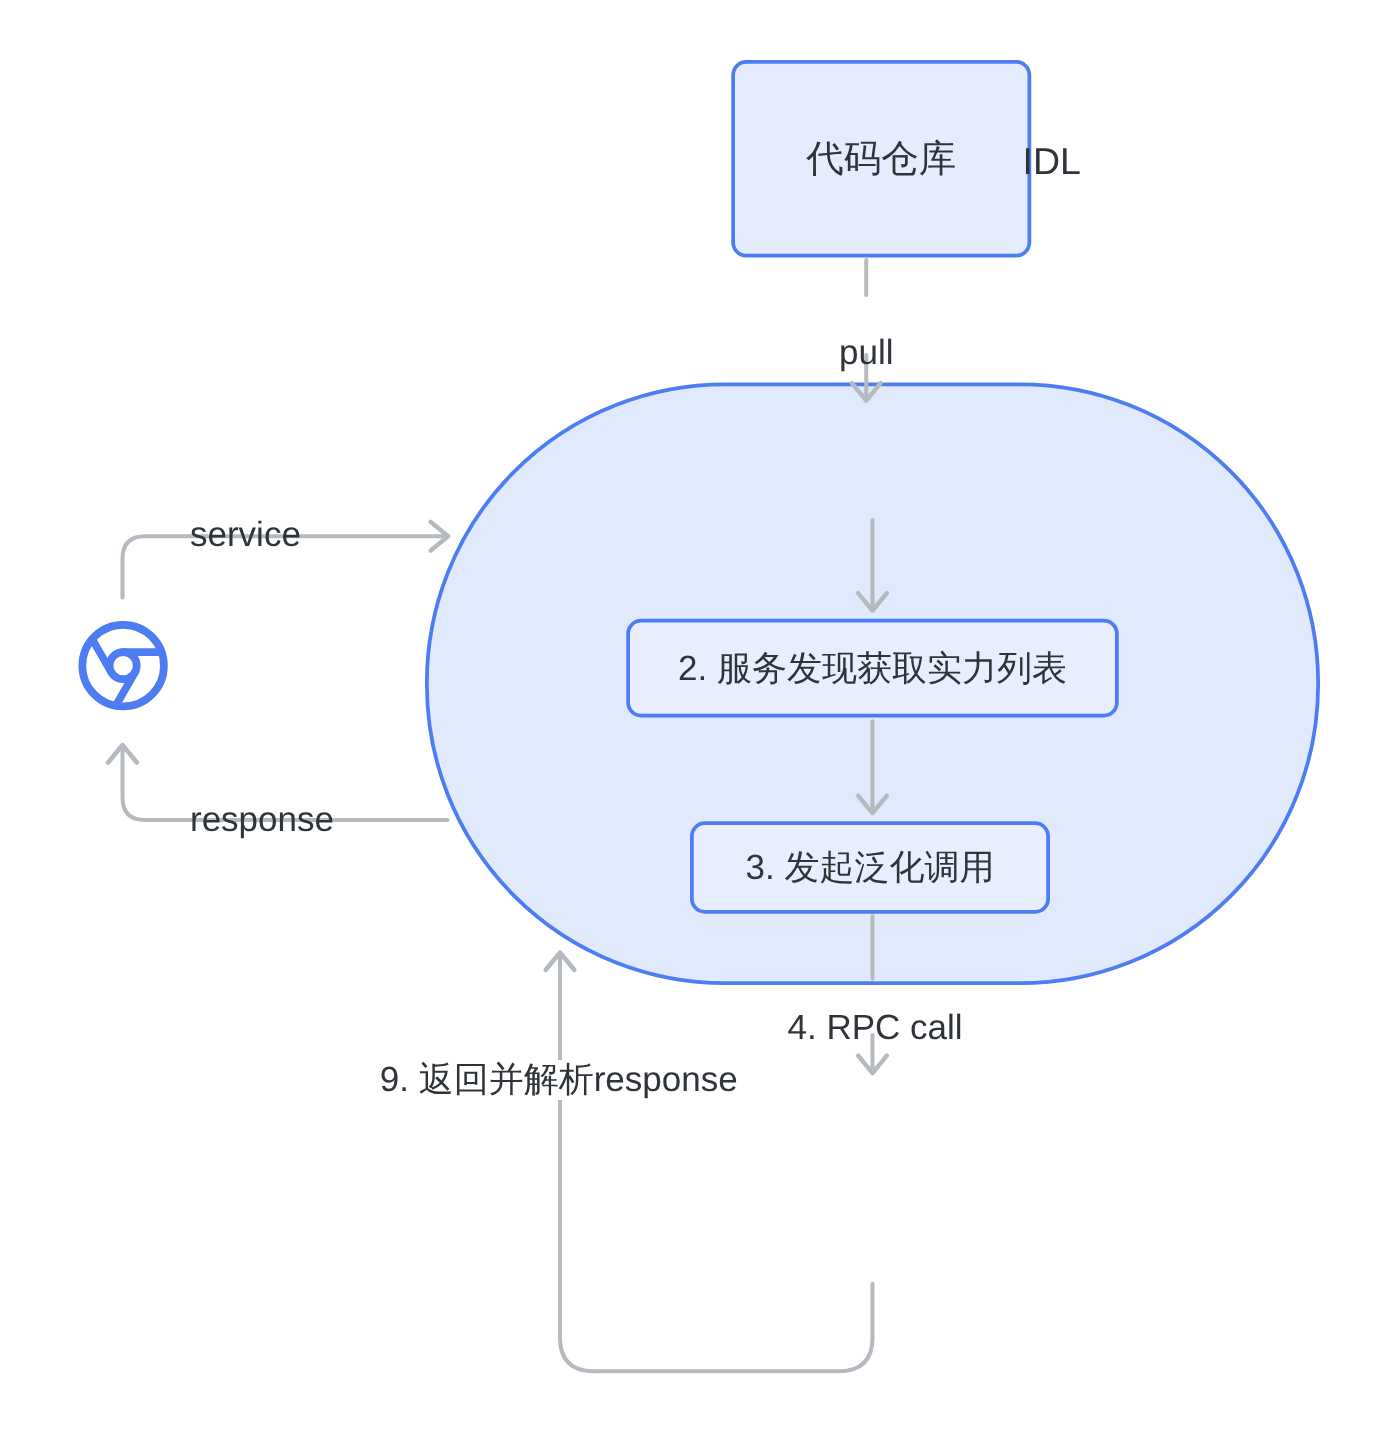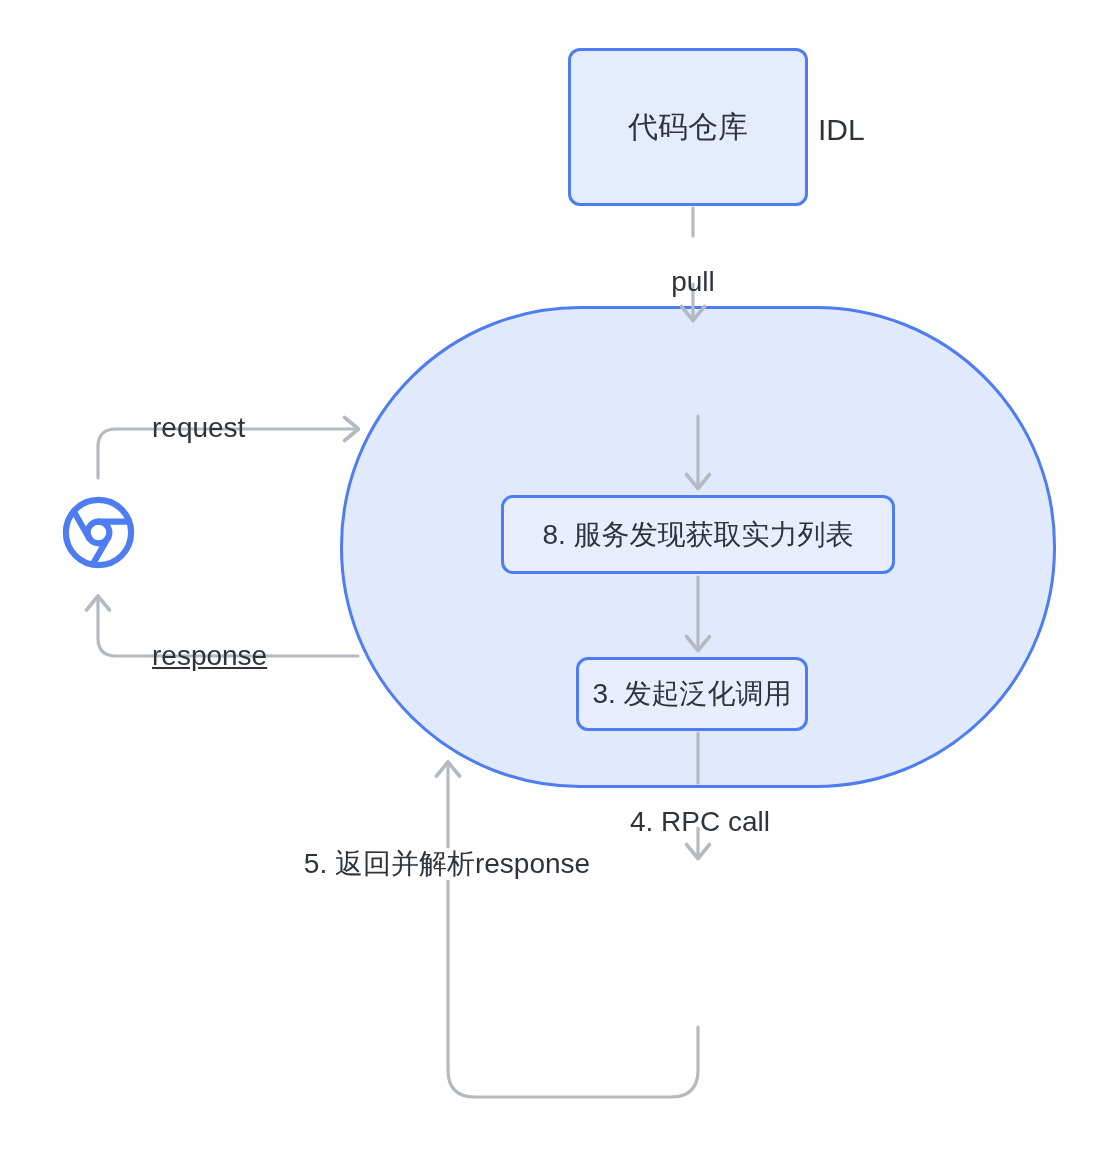--- a/index.html
+++ b/index.html
@@ -21,38 +21,38 @@
     text-align: center;
     z-index: 3;
   }
   .blue-node {
     background: #e8eefd;
     border: 3px solid #4d7cf3;
     border-radius: 12px;
     font-size: 28px;
   }
   .repo-node {
-    left: 568px; top: 48px; width: 240px; height: 158px;
+    left: 585px; top: 48px; width: 240px; height: 158px;
     background: #e4ecfd;
     border: 3.5px solid #4d7cf3;
     border-radius: 12px;
     font-size: 30px;
   }
   .pipeline {
     position: absolute;
     left: 340px; top: 306px; width: 716px; height: 482px;
     background: #e1e9fc;
     border: 3.5px solid #4d7cf3;
     border-radius: 240px;
     box-sizing: border-box;
     z-index: 1;
   }
   .step1 { left: 590px; top: 334px; width: 219px; height: 79px; }
   .step2 { left: 501px; top: 495px; width: 394px; height: 79px; }
-  .step3 { left: 576px; top: 657px; width: 232px; height: 74px; }
+  .step3 { left: 552px; top: 657px; width: 288px; height: 74px; }
   .target-node {
     left: 580px; top: 868px; width: 236px; height: 158px;
     background: #ecedef;
     border: 3px solid #b5bac1;
     border-radius: 80px;
     font-size: 29px;
   }
   .label {
     position: absolute;
     font-size: 28px;
@@ -98,42 +98,42 @@
     <path stroke-width="3.6" d="M86.5 610 L98 596 L109.5 610"></path>
   </svg>
 
   <div class="pipeline"></div>
 
   <div class="node repo-node">
     <span>代码仓库</span>
   </div>
 
   <div class="node blue-node step2">
-    <span>8. 服务发现获取实力列表</span>
+    <span>2. 服务发现获取实力列表</span>
   </div>
   <div class="node blue-node step3">
     <span>3. 发起泛化调用</span>
   </div>
 
 
   <div class="chrome-wrap">
     <svg width="87" height="87" viewBox="0 0 24 24" fill="none" stroke="#4d7cf3" stroke-width="1.7" stroke-linecap="round" stroke-linejoin="round">
       <circle cx="12" cy="12" r="9"></circle>
       <circle cx="12" cy="12" r="3"></circle>
       <line x1="12" y1="9" x2="20.4" y2="9"></line>
       <line x1="9.4" y1="13.5" x2="5.2" y2="6.2"></line>
       <line x1="14.6" y1="13.5" x2="10.4" y2="20.8"></line>
     </svg>
   </div>
 
   <div class="label" style="left:818px; top:113px; font-size:30px;">IDL</div>
 
   <div class="label center" style="left:693px; top:242px;margin-top:24px;">pull</div>
 
-  <div class="label" style="left:152px; top:412px;">request</div>
+  <div class="label" style="left:152px; top:412px;">service</div>
 
-  <div class="label" style="left:152px; top:640px;text-decoration:underline;">response</div>
+  <div class="label" style="left:152px; top:640px;">response</div>
 
   <div class="label center" style="left:700px; top:789px;margin-top:17px;">4. RPC call</div>
 
-  <div class="label center masked" style="left:447px; top:848px;">5. 返回并解析response</div>
+  <div class="label center masked" style="left:447px; top:848px;">9. 返回并解析response</div>
 
 </div>
 
 </body></html>

